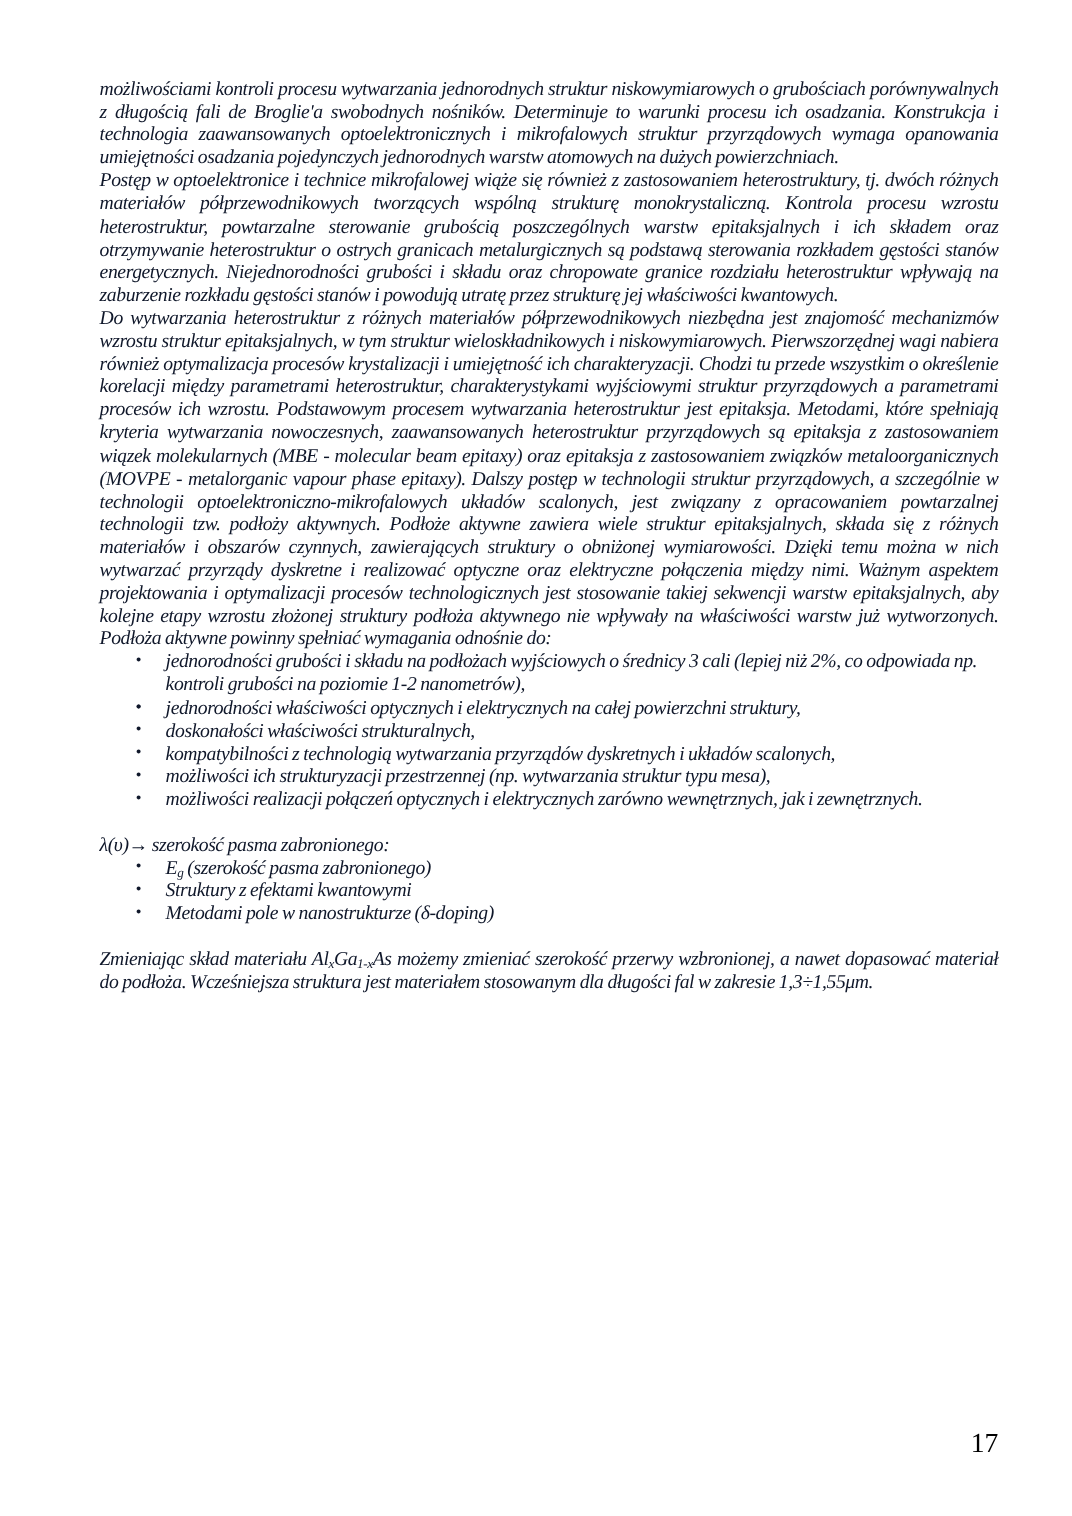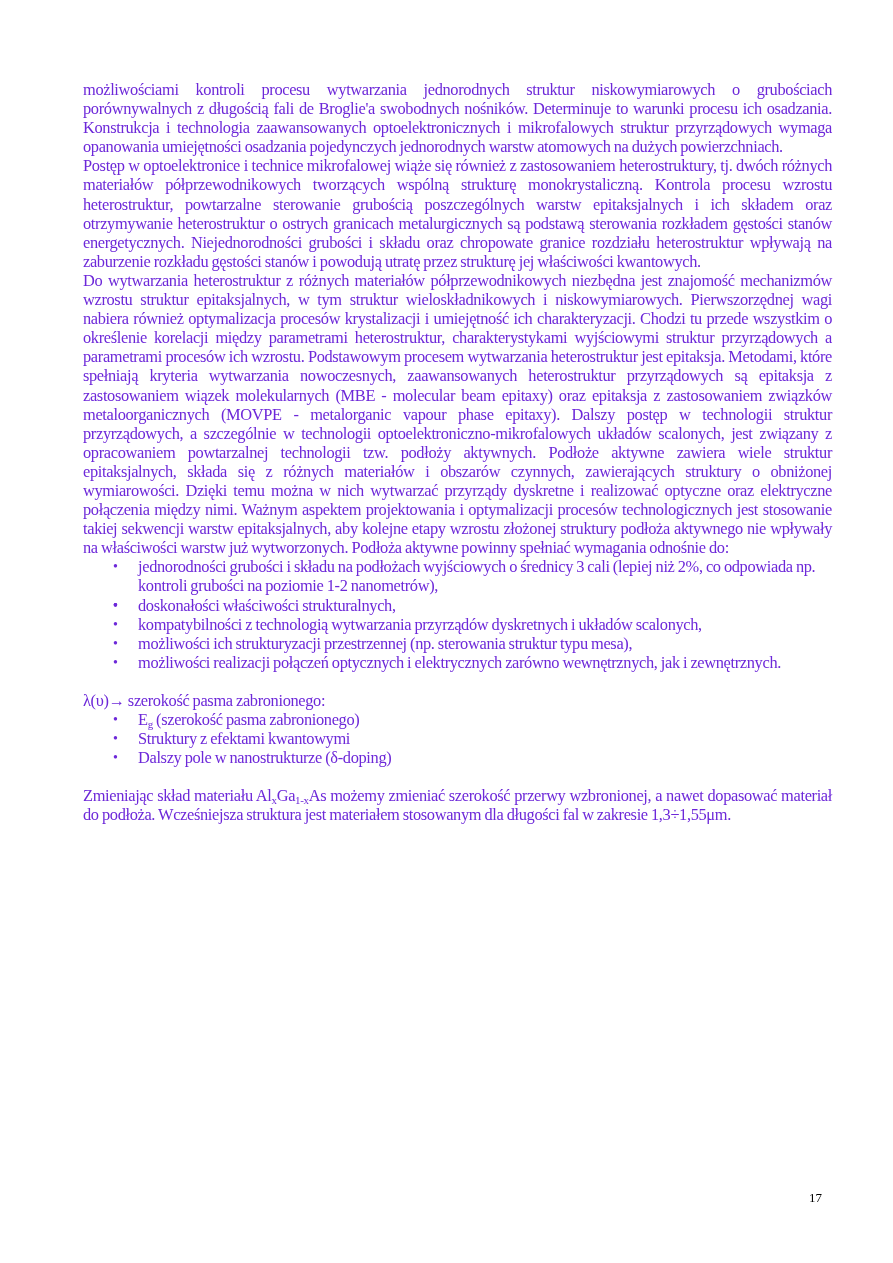--- a/index.html
+++ b/index.html
@@ -1,60 +1,60 @@
 <!DOCTYPE html>
 <html><head>
   <meta charset="utf-8">
   <style>
     html, body { margin: 0; padding: 0; background: #ffffff; }
     body { width: 893px; height: 1263px; position: relative; overflow: hidden; }
     .page {
-      position: absolute; left: 83px; top: 80px; width: 749px;
+      position: absolute; left: 83px; top: 64px; width: 749px;
       font-family: "Liberation Serif", serif; font-size: 16.4px; line-height: 19.1px;
-      color: #6d28d9; letter-spacing: -0.35px; word-spacing: -0.5px;
+      color: #0f172a; letter-spacing: -0.35px; word-spacing: -0.5px; font-style: italic;
     }
     .para { margin: 0; text-align: justify; }
     .para.last-left { text-align-last: left; }
     ul.bullets { list-style: none; margin: 0; padding: 0; }
     ul.bullets li { position: relative; padding-left: 55px; text-align: left; }
     ul.bullets li .dot {
       position: absolute; left: 30px; top: 0; font-size: 14px;
     }
     .spacer { height: 19px; }
     .sub { font-size: 11px; vertical-align: -3px; line-height: 0; }
     .page-number {
       position: absolute; left: 809px; top: 1190px;
-      font-family: "Liberation Serif", serif; font-size: 13px; color: #000;
+      font-family: "Liberation Serif", serif; font-size: 23px; color: #000;
     }
   </style>
 </head>
 <body>
 
 <div class="page">
   <p class="para last-left">możliwościami kontroli procesu wytwarzania jednorodnych struktur niskowymiarowych o grubościach porównywalnych z długością fali de Broglie'a swobodnych nośników. Determinuje to warunki procesu ich osadzania. Konstrukcja i technologia zaawansowanych optoelektronicznych i mikrofalowych struktur przyrządowych wymaga opanowania umiejętności osadzania pojedynczych jednorodnych warstw atomowych na dużych powierzchniach.</p>
   <p class="para last-left">Postęp w optoelektronice i technice mikrofalowej wiąże się również z zastosowaniem heterostruktury, tj. dwóch różnych materiałów półprzewodnikowych tworzących wspólną strukturę monokrystaliczną. Kontrola procesu wzrostu heterostruktur, powtarzalne sterowanie grubością poszczególnych warstw epitaksjalnych i ich składem oraz otrzymywanie heterostruktur o ostrych granicach metalurgicznych są podstawą sterowania rozkładem gęstości stanów energetycznych. Niejednorodności grubości i składu oraz chropowate granice rozdziału heterostruktur wpływają na zaburzenie rozkładu gęstości stanów i powodują utratę przez strukturę jej właściwości kwantowych.</p>
   <p class="para last-left">Do wytwarzania heterostruktur z różnych materiałów półprzewodnikowych niezbędna jest znajomość mechanizmów wzrostu struktur epitaksjalnych, w tym struktur wieloskładnikowych i niskowymiarowych. Pierwszorzędnej wagi nabiera również optymalizacja procesów krystalizacji i umiejętność ich charakteryzacji. Chodzi tu przede wszystkim o określenie korelacji między parametrami heterostruktur, charakterystykami wyjściowymi struktur przyrządowych a parametrami procesów ich wzrostu.  Podstawowym procesem wytwarzania heterostruktur jest epitaksja. Metodami, które spełniają kryteria wytwarzania nowoczesnych, zaawansowanych heterostruktur przyrządowych są epitaksja z zastosowaniem wiązek molekularnych (MBE - molecular beam epitaxy) oraz epitaksja z zastosowaniem związków metaloorganicznych (MOVPE - metalorganic vapour phase epitaxy). Dalszy postęp w technologii struktur przyrządowych, a szczególnie w technologii optoelektroniczno-mikrofalowych układów scalonych, jest związany z opracowaniem powtarzalnej technologii tzw. podłoży aktywnych. Podłoże aktywne zawiera wiele struktur epitaksjalnych, składa się z różnych materiałów i obszarów czynnych, zawierających struktury o obniżonej wymiarowości. Dzięki temu można w nich wytwarzać przyrządy dyskretne i realizować optyczne oraz elektryczne połączenia między nimi. Ważnym aspektem projektowania i optymalizacji procesów technologicznych jest stosowanie takiej sekwencji warstw epitaksjalnych, aby kolejne etapy wzrostu złożonej struktury podłoża aktywnego nie wpływały na właściwości warstw już wytworzonych. Podłoża aktywne powinny spełniać wymagania odnośnie do:</p>
 
   <ul class="bullets">
     <li><span class="dot">•</span><span>jednorodności grubości i składu na podłożach wyjściowych o średnicy 3 cali (lepiej niż 2%, co odpowiada np. kontroli grubości na poziomie 1-2 nanometrów),</span></li>
     <li><span class="dot">•</span></li>
-    <li><span class="dot">•</span></li>
+    <li><span class="dot">•</span><span>jednorodności właściwości optycznych i elektrycznych na całej powierzchni struktury,</span></li>
     <li><span class="dot">•</span><span>doskonałości właściwości strukturalnych,</span></li>
     <li><span class="dot">•</span><span>kompatybilności z technologią wytwarzania przyrządów dyskretnych i układów scalonych,</span></li>
-    <li><span class="dot">•</span><span>możliwości ich strukturyzacji przestrzennej (np. sterowania struktur typu mesa),</span></li>
+    <li><span class="dot">•</span><span>możliwości ich strukturyzacji przestrzennej (np. wytwarzania struktur typu mesa),</span></li>
     <li><span class="dot">•</span><span>możliwości realizacji połączeń optycznych i elektrycznych zarówno wewnętrznych, jak i zewnętrznych.</span></li>
   </ul>
 
   <div class="spacer"></div>
 
   <p class="para">λ(υ)→ szerokość pasma zabronionego:</p>
   <ul class="bullets">
     <li><span class="dot">•</span><span>E</span><span class="sub">g</span><span> (szerokość pasma zabronionego)</span></li>
     <li><span class="dot">•</span><span>Struktury z efektami kwantowymi</span></li>
-    <li><span class="dot">•</span><span>Dalszy pole w nanostrukturze (δ-doping)</span></li>
+    <li><span class="dot">•</span><span>Metodami pole w nanostrukturze (δ-doping)</span></li>
   </ul>
 
   <div class="spacer"></div>
 
   <p class="para last-left"><span>Zmieniając skład materiału Al</span><span class="sub">x</span><span>Ga</span><span class="sub">1-x</span><span>As możemy zmieniać szerokość przerwy wzbronionej, a nawet dopasować materiał do podłoża. Wcześniejsza struktura jest materiałem stosowanym dla długości fal w zakresie 1,3÷1,55μm.</span></p>
 </div>
 
 <div class="page-number">17</div>
 
 </body></html>

